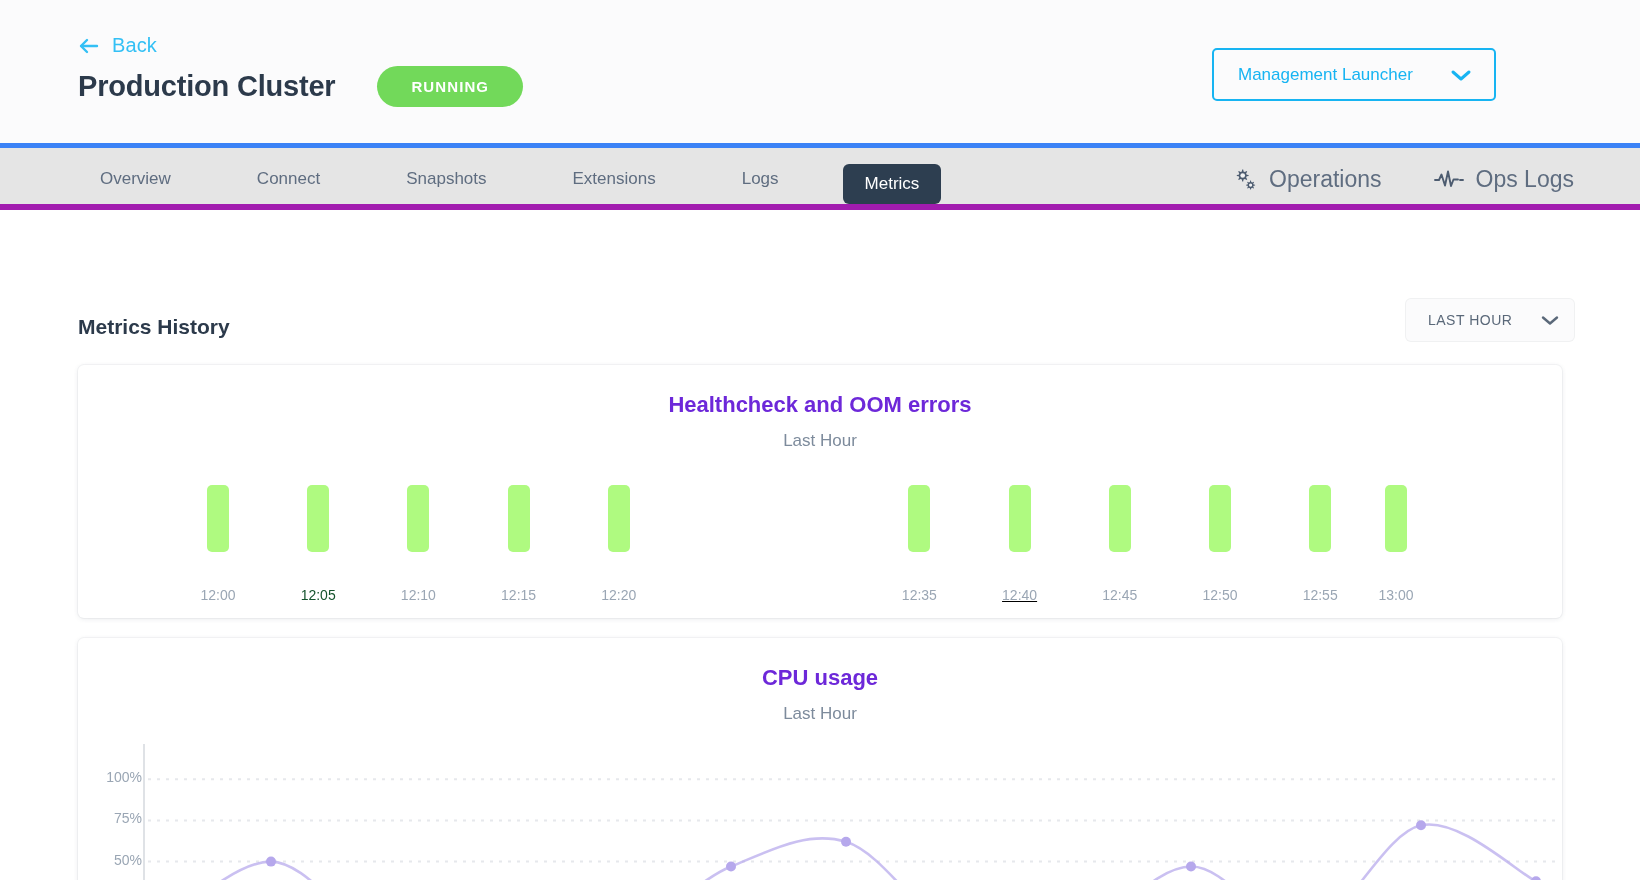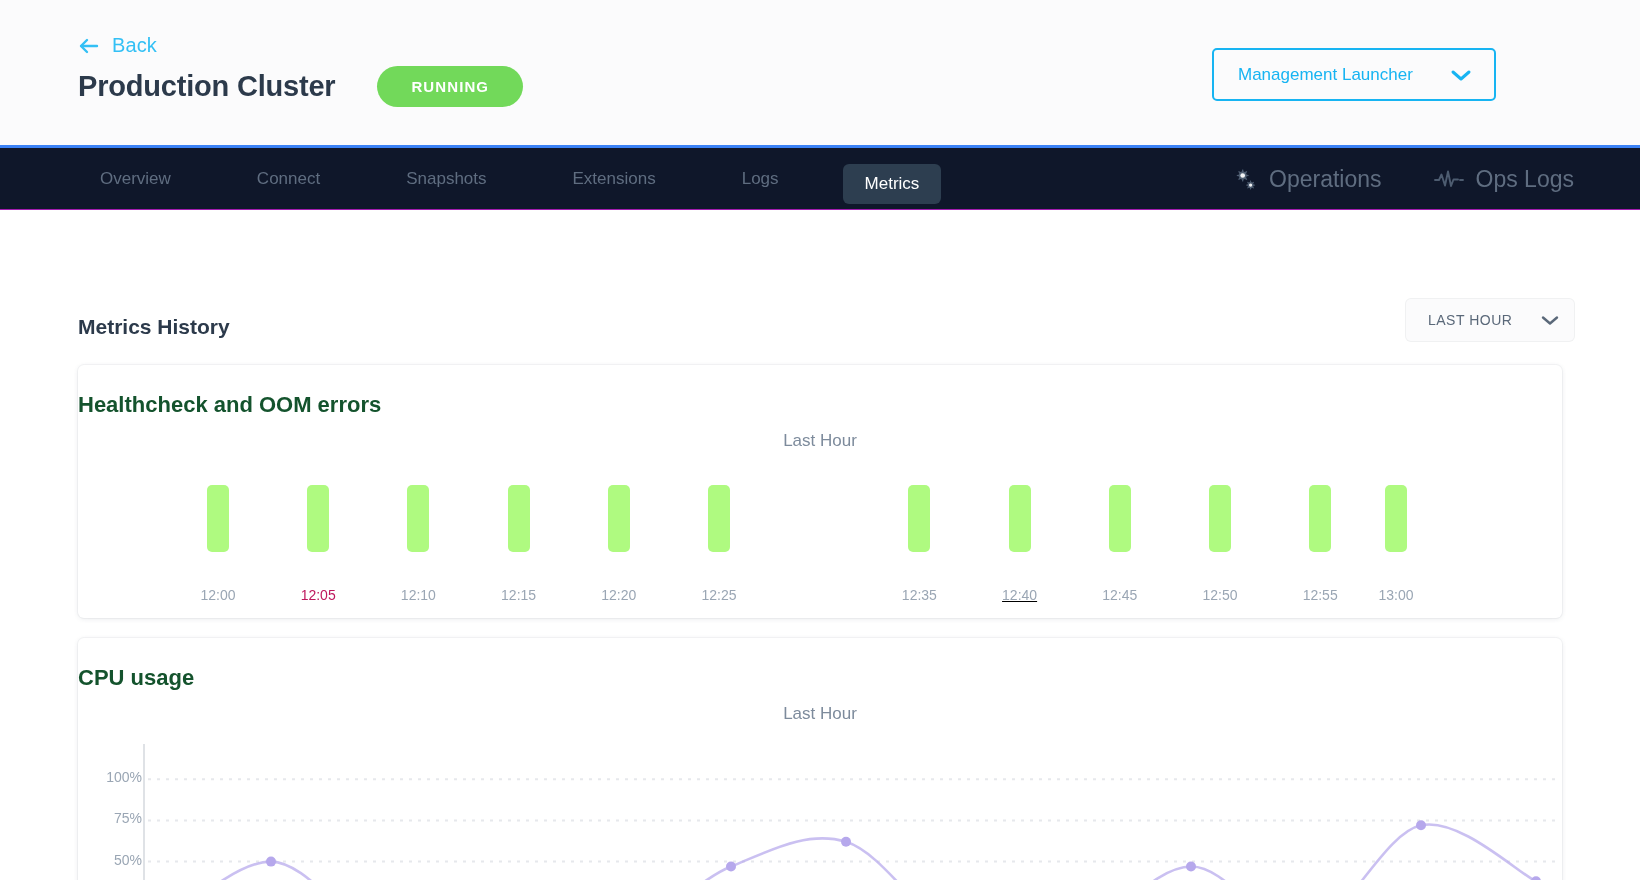--- a/index.html
+++ b/index.html
@@ -8,21 +8,21 @@
     background: #ffffff;
     font-family: "Liberation Sans", sans-serif;
     overflow: hidden;
   }
 
   
   .header {
     position: relative;
     height: 148px;
     background: #fbfbfc;
-    border-bottom: 3px solid #3b82f6;
+    border-bottom: 5px solid #3b82f6;
     padding-left: 38px;
   }
   .back-row {
     position: absolute;
     left: 78px; top: 34px;
     display: flex; align-items: center; gap: 12px;
     cursor: pointer;
   }
   .back-arrow { width: 22px; height: 20px; display: block; }
   .back-label {
@@ -64,22 +64,22 @@
   }
   .launcher-label {
     font-size: 17px;
     color: #17b4f2;
   }
 
   
   .nav {
     position: relative;
     height: 62px;
-    background: #0f172a;
-    border-bottom: 1px solid #a21caf;
+    background: #e5e5e5;
+    border-bottom: 6px solid #a21caf;
   }
   .nav-left {
     position: absolute;
     left: 78px; top: 0; height: 62px;
     display: flex; align-items: center;
   }
   .nav-tab {
     font-size: 17px;
     color: #5f6d80;
     padding: 10px 22px;
@@ -132,21 +132,22 @@
     left: 78px;
     width: 1484px;
     background: #ffffff;
     border-radius: 6px;
     box-shadow: 0 1px 5px rgba(44,58,75,.10), 0 0 0 1px rgba(44,58,75,.04);
   }
   #card-health { top: 155px; height: 253px; }
   #card-cpu   { top: 428px; height: 300px; }
 
   .card-title {
-    font-size: 22px; font-weight: 700; color: #14532d;
+    text-align: center;
+    font-size: 22px; font-weight: 700; color: #6d28d9;
     padding-top: 27px;
   }
   .card-subtitle {
     text-align: center;
     font-size: 17px; color: #7d8b9c;
     padding-top: 13px;
   }
 
   
   .health-plot {
@@ -163,21 +164,21 @@
   .hc-bar {
     width: 22px; height: 67px;
     border-radius: 5px;
     background: #affa80;
   }
   .hc-bar.err { background: #ffbdbd; }
   .hc-label {
     margin-top: 35px;
     font-size: 14px; color: #9aa6b4;
   }
-  .hc-label.current { color: #be185d; font-weight: 500; }
+  .hc-label.current { color: #14532d; font-weight: 500; }
 
   
   .cpu-plot { position: relative; margin-top: 18px; height: 196px; }
   .cpu-svg { display: block; }
   .ytick {
     position: absolute;
     left: 0; width: 64px;
     text-align: right;
     font-size: 14px; color: #9aa6b4;
   }
@@ -277,24 +278,20 @@
           <div class="hc-bar" style="background: rgb(175, 250, 128);"></div>
           <div class="hc-label">12:10</div>
         </div>
         <div class="hc-col" style="left: 403.6px;">
           <div class="hc-bar" style="background: rgb(175, 250, 128);"></div>
           <div class="hc-label">12:15</div>
         </div>
         <div class="hc-col" style="left: 503.8px;">
           <div class="hc-bar" style="background: rgb(175, 250, 128);"></div>
           <div class="hc-label">12:20</div>
-        </div>
-        <div class="hc-col" style="left: 604px;">
-          <div class="hc-bar" style="background: rgb(175, 250, 128);"></div>
-          <div class="hc-label">12:25</div>
         </div>
         <div class="hc-col" style="left: 804.4px;">
           <div class="hc-bar" style="background: rgb(175, 250, 128);"></div>
           <div class="hc-label">12:35</div>
         </div>
         <div class="hc-col" style="left: 904.6px; text-decoration: underline;">
           <div class="hc-bar" style="background: rgb(175, 250, 128);"></div>
           <div class="hc-label">12:40</div>
         </div>
         <div class="hc-col" style="left: 1004.8px;">

